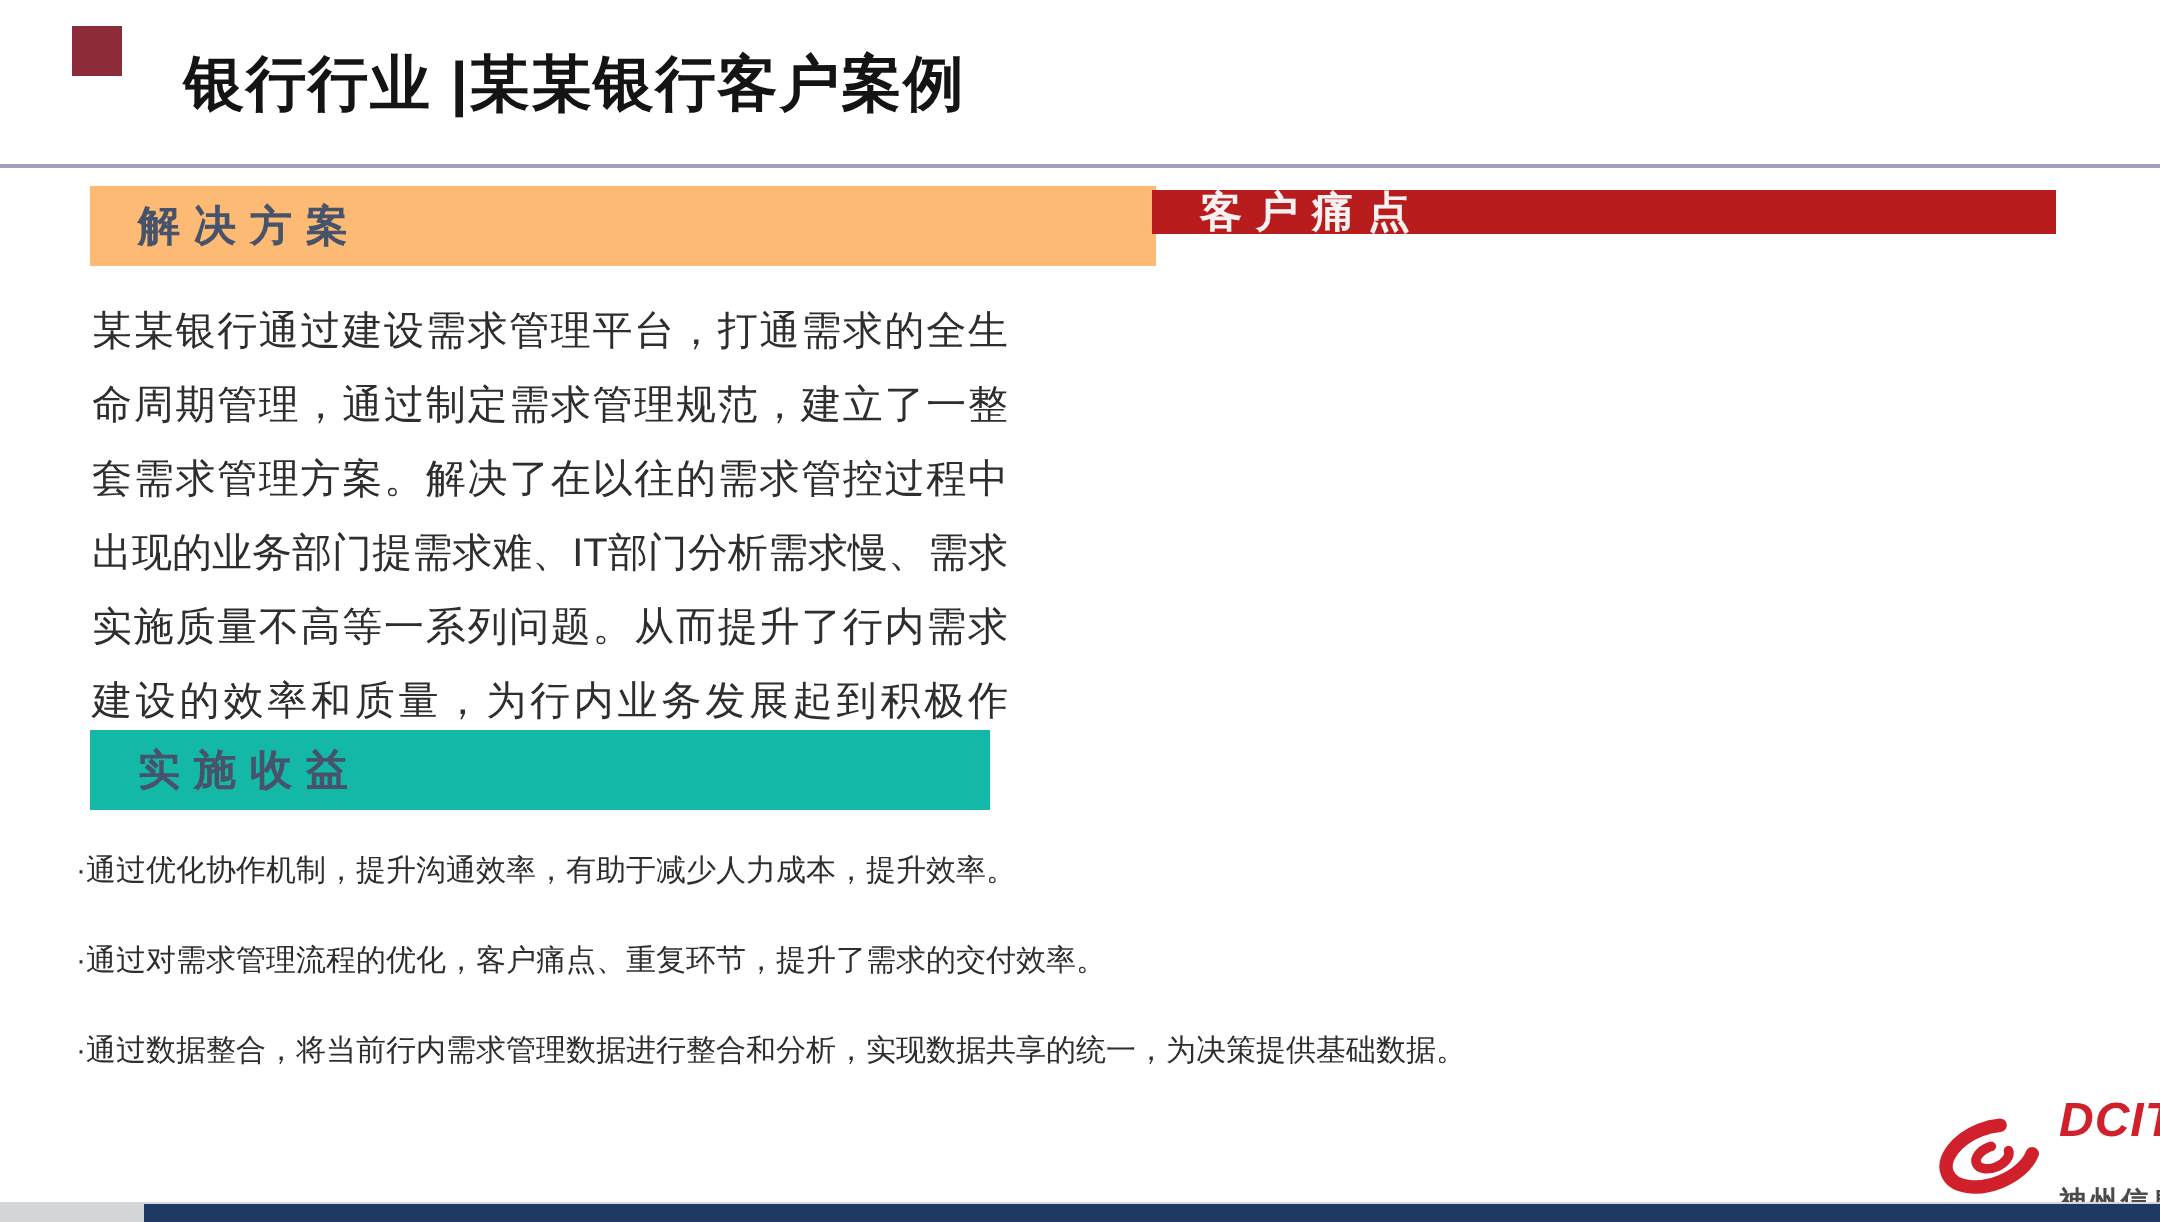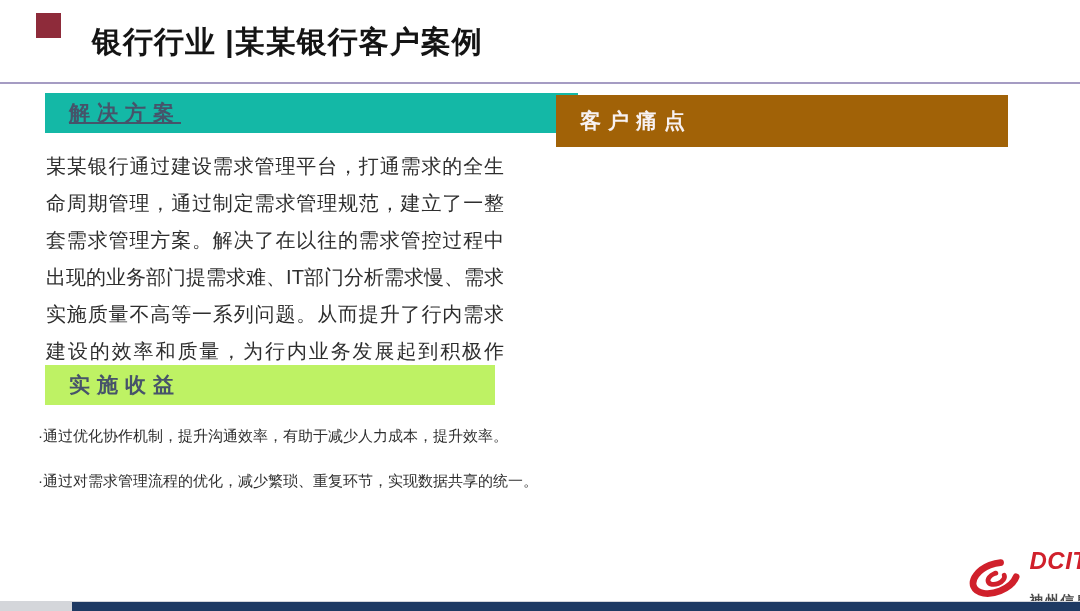--- a/index.html
+++ b/index.html
@@ -15,23 +15,23 @@
     font-size:30px;font-weight:bold;color:#141414;letter-spacing:1px;
     font-family:"Liberation Sans","DejaVu Sans",sans-serif;
   }
   .title-divider{position:absolute;left:0;top:82px;width:1080px;height:2px;background:#a59cc3;}
   
   .section-header{
     position:absolute;height:40px;display:flex;align-items:center;
     font-family:"Liberation Serif","DejaVu Serif",serif;
     font-weight:600;font-size:21px;letter-spacing:7px;padding-left:24px;box-sizing:border-box;
   }
-  .hdr-solution{left:45px;top:93px;width:533px;background:#14b8a6;color:#46536a;text-decoration:underline;}
-  .hdr-benefits{left:45px;top:365px;width:450px;background:#bef264;color:#46536a;}
-  .hdr-pain{left:556px;top:95px;width:452px;height:52px;background:#a16207;color:#f7f1f2;}
+  .hdr-solution{left:45px;top:93px;width:533px;background:#fdba74;color:#46536a;}
+  .hdr-benefits{left:45px;top:365px;width:450px;background:#14b8a6;color:#46536a;}
+  .hdr-pain{left:576px;top:95px;width:452px;height:22px;background:#b91c1c;color:#f7f1f2;}
   
   .solution-body{
     position:absolute;left:46px;top:148px;width:458px;margin:0;
     font-size:20px;line-height:37px;color:#2e2e2e;text-align:justify;
   }
   .pain-list{position:absolute;left:556px;top:150px;width:462px;}
   .pain-list p{margin:0 0 22px 0;font-size:19px;line-height:36px;color:#2e2e2e;text-align:justify;}
   .benefit-lines{position:absolute;left:38px;top:424px;width:1010px;}
   .benefit-lines div{margin:0 0 21px 0;font-size:15px;line-height:24px;color:#2e2e2e;white-space:nowrap;}
   
@@ -66,21 +66,22 @@
     <span>客户痛点</span>
   </div>
 
 
   <div class="section-header hdr-benefits">
     <span>实施收益</span>
   </div>
 
   <div class="benefit-lines">
     <div>·通过优化协作机制，提升沟通效率，有助于减少人力成本，提升效率。</div>
-    <div>·通过对需求管理流程的优化，减少繁琐、重复环节，实现数据共享的统一。</div>
+    <div>·通过对需求管理流程的优化，客户痛点、重复环节，提升了需求的交付效率。</div>
+    <div>·通过数据整合，将当前行内需求管理数据进行整合和分析，实现数据共享的统一，为决策提供基础数据。</div>
   </div>
 
   <div class="logo">
     <svg class="logo-mark" viewBox="0 0 60 48" aria-hidden="true">
       <g transform="rotate(-22 30 24)">
         <ellipse cx="30" cy="24" rx="24" ry="14.5" fill="none" stroke="#d0202b" stroke-width="7" stroke-dasharray="95 30" stroke-dashoffset="-8" stroke-linecap="round"></ellipse>
         <ellipse cx="31" cy="25" rx="9" ry="5.5" fill="none" stroke="#d0202b" stroke-width="5" stroke-dasharray="36 12" stroke-linecap="round"></ellipse>
       </g>
     </svg>
     <div class="logo-text">

